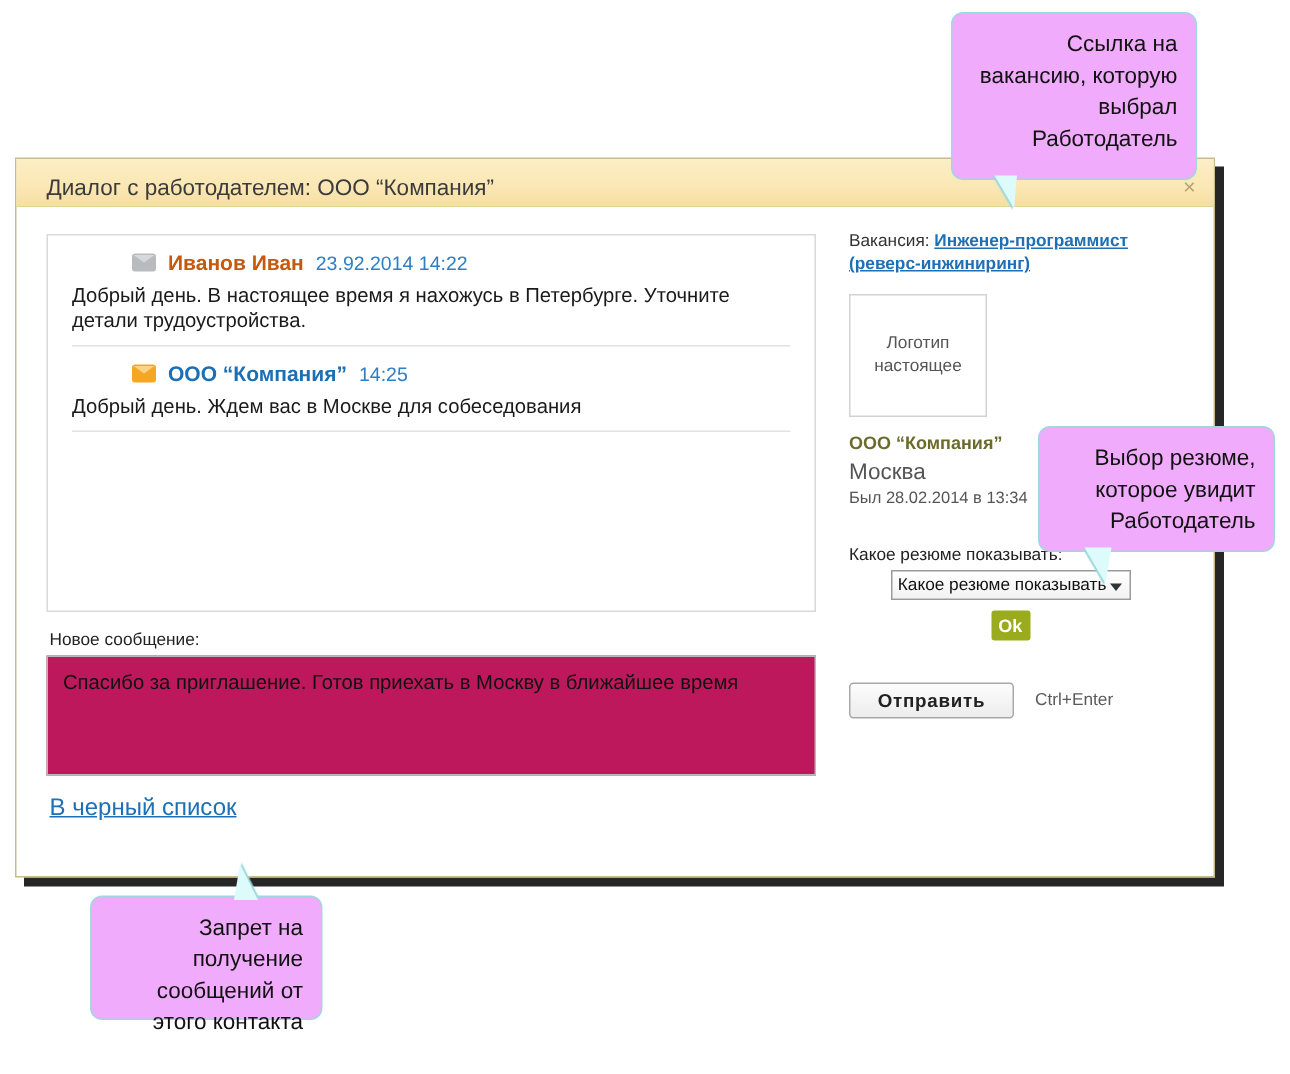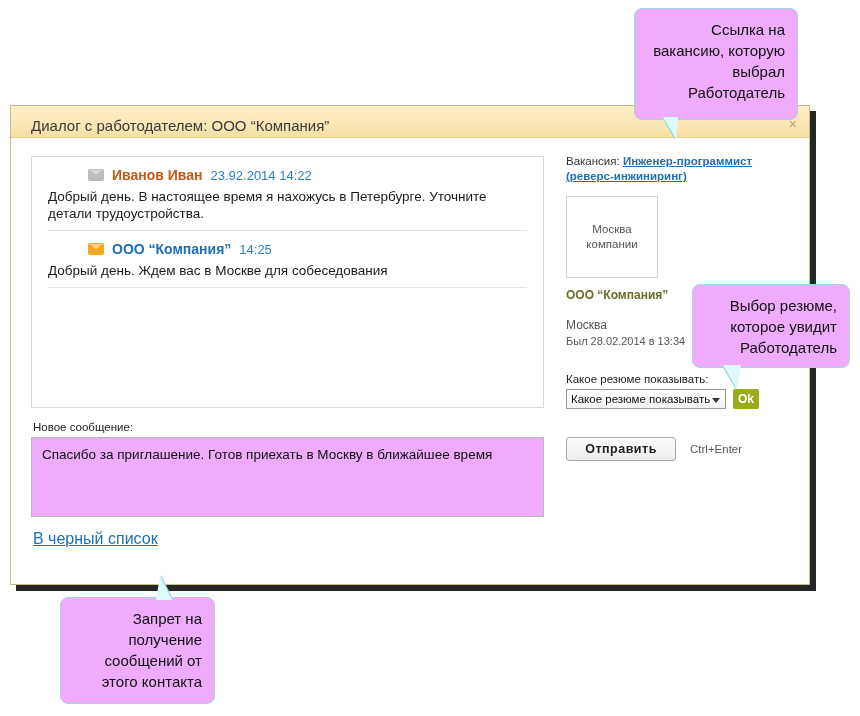--- a/index.html
+++ b/index.html
@@ -144,21 +144,21 @@
     width: 513px;
     height: 80px;
     border: 1px solid #b9b9b9;
     box-sizing: border-box;
     font-family: "Liberation Sans", sans-serif;
     font-size: 13.5px;
     color: #111;
     padding: 8px 10px;
     line-height: 18px;
     resize: none;
-    background: #f0abfc;
+    background: #be185d;
   }
   #blacklist-link {
     position: absolute;
     left: 22px;
     top: 392px;
     font-size: 16px;
     color: #1f6fb5;
     text-decoration: underline;
     cursor: pointer;
   }
@@ -196,39 +196,40 @@
     line-height: 15px;
     box-sizing: border-box;
   }
   #company-name {
     margin-top: 10px;
     font-size: 12px;
     font-weight: bold;
     color: #6b6b2e;
   }
   #company-city {
-    margin-top: 16px;
-    font-size: 12px;
+    margin-top: 4px;
+    font-size: 15px;
     color: #555;
   }
   #company-lastseen {
     margin-top: 3px;
     font-size: 11px;
     color: #555;
   }
   #resume-label {
     margin-top: 26px;
     font-size: 11.5px;
     color: #222;
   }
   #resume-row {
     margin-top: 4px;
     display: flex;
     align-items: center;
     gap: 7px;
+    flex-direction: column;
   }
   #resume-select {
     width: 160px;
     height: 20px;
     border: 1px solid #9a9a9a;
     background: linear-gradient(to bottom, #ffffff 0%, #f2f2f2 100%);
     font-size: 11.5px;
     color: #111;
     display: flex;
     align-items: center;
@@ -329,21 +330,21 @@
     bottom: -22px;
     border-left: 14px solid transparent;
     border-right: 4px solid transparent;
     border-top: 24px solid #ddfbfb;
     filter: drop-shadow(-1px 1px 0 #9fd8dc);
   }
   #callout-blacklist {
     left: 60px;
     top: 597px;
     width: 155px;
-    height: 107px;
+    height: 83px;
   }
   #callout-blacklist .tail {
     right: 42px;
     top: -22px;
     border-right: 12px solid transparent;
     border-left: 4px solid transparent;
     border-bottom: 24px solid #ddfbfb;
     filter: drop-shadow(1px -1px 0 #9fd8dc);
   }
 </style>
@@ -388,21 +389,21 @@
     <textarea id="new-message-input" placeholder="Новое сообщение" style="">Спасибо за приглашение. Готов приехать в Москву в ближайшее время</textarea>
 
     <div id="blacklist-link">В черный список</div>
 
     <div id="right-col">
       <div id="vacancy-line">
         <span>Вакансия: </span><span id="vacancy-link">Инженер-программист (реверс-инжиниринг)</span>
       </div>
 
       <div id="company-logo">
-        <span>Москва компании</span>
+        <span>Логотип настоящее</span>
       </div>
 
       <div id="company-name">ООО “Компания”</div>
       <div id="company-city">Москва</div>
       <div id="company-lastseen">Был 28.02.2014 в 13:34</div>
 
       <div id="resume-label">Какое резюме показывать:</div>
       <div id="resume-row">
         <div id="resume-select">
           <span>Какое резюме показывать</span>

